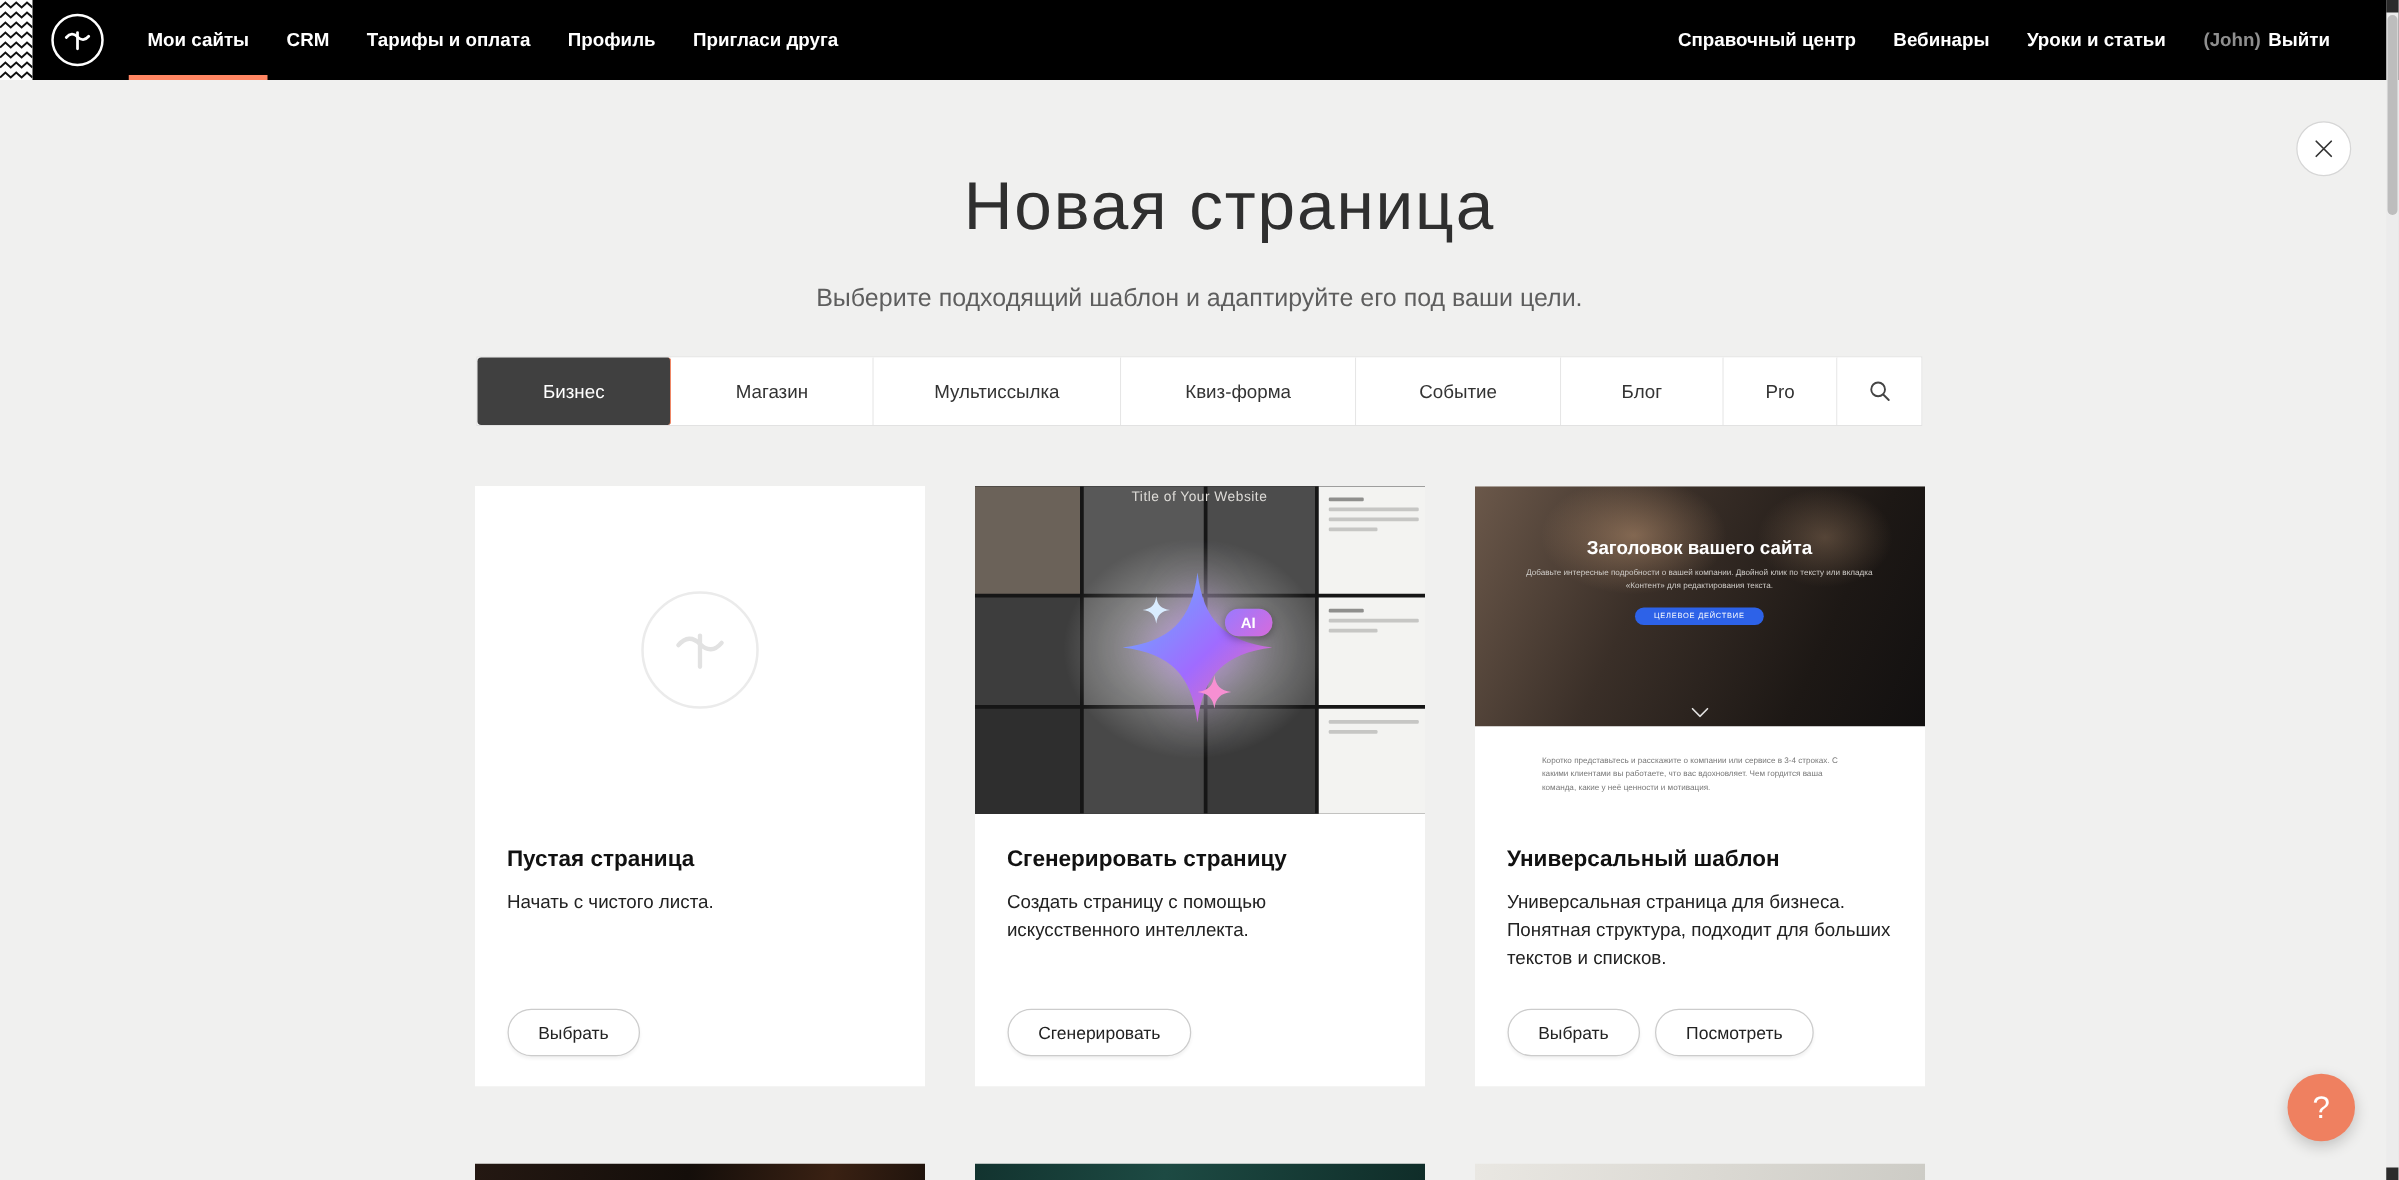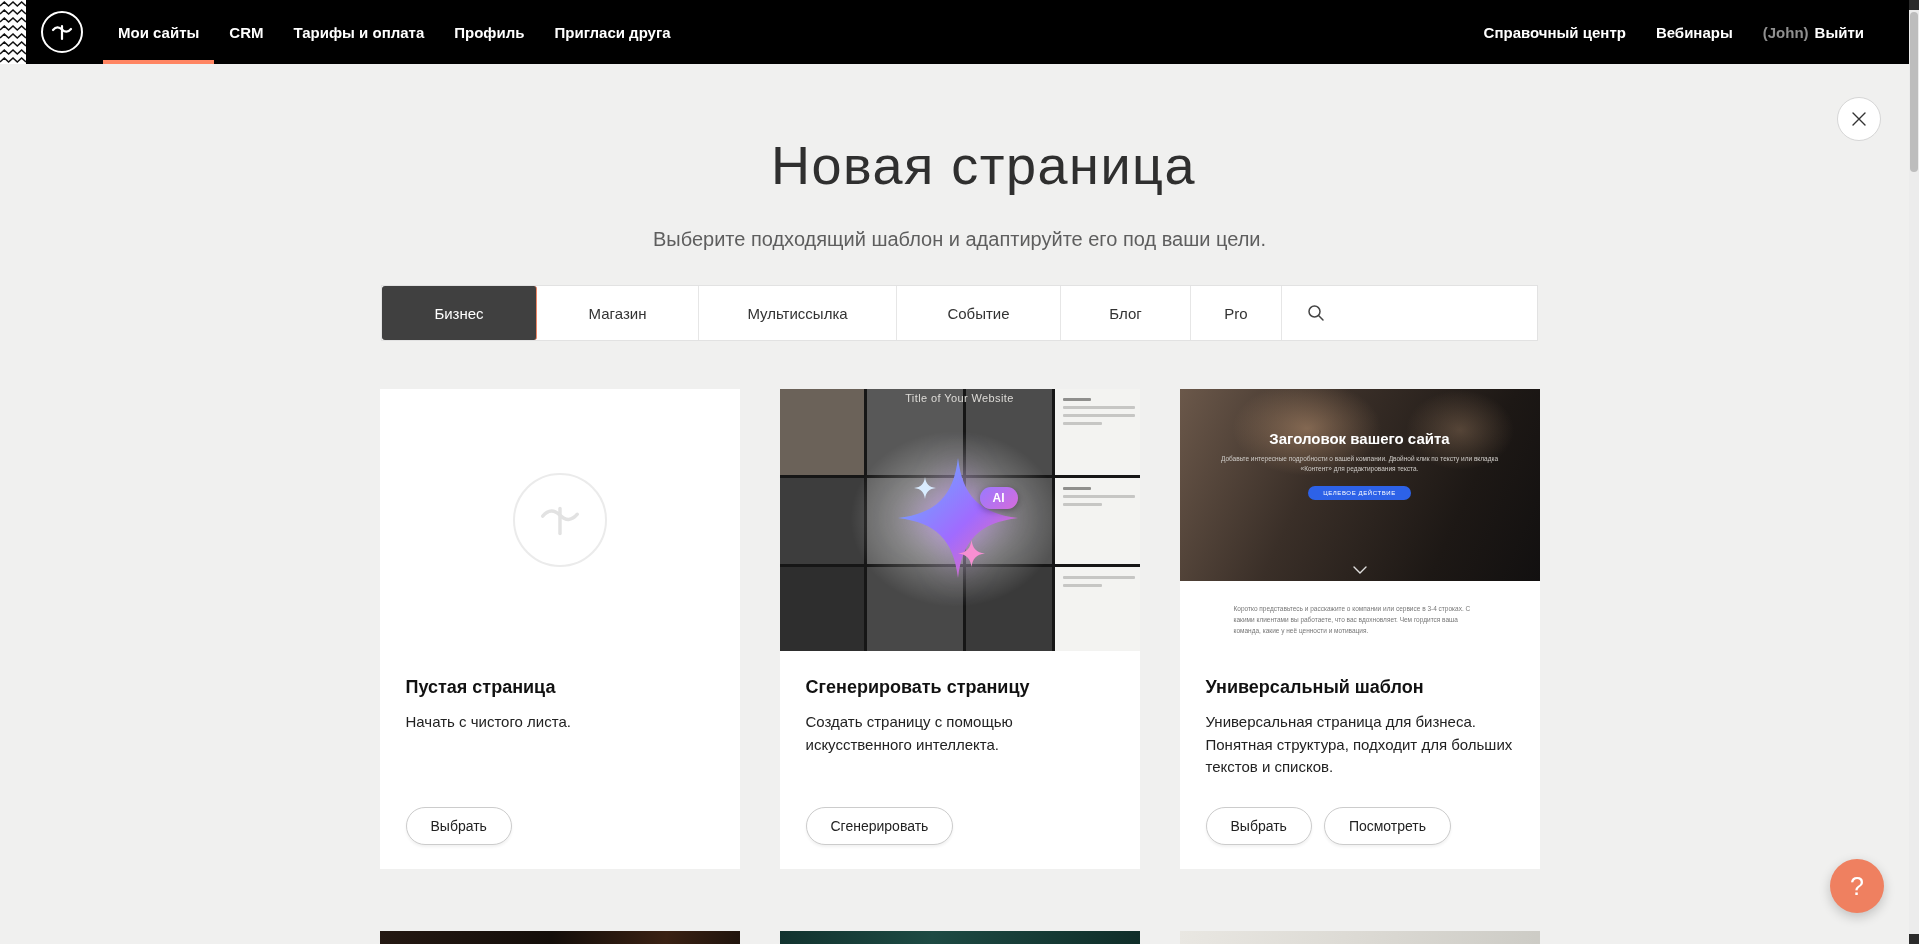--- a/index.html
+++ b/index.html
@@ -146,40 +146,42 @@
     <nav class="nav-left">
       <a class="nav-item active">Мои сайты</a>
       <a class="nav-item">CRM</a>
       <a class="nav-item">Тарифы и оплата</a>
       <a class="nav-item">Профиль</a>
       <a class="nav-item">Пригласи друга</a>
     </nav>
     <nav class="nav-right">
       <a class="nav-item">Справочный центр</a>
       <a class="nav-item">Вебинары</a>
+      <a class="nav-item">Уроки и статьи</a>
       <a class="nav-item">
         <span class="logout-prefix">(John)</span>
         <span>Выйти</span>
       </a>
     </nav>
   </header>
 
   <button class="close-btn">
     <svg width="16" height="16" viewBox="0 0 16 16">
       <path d="M2 2 L14 14 M14 2 L2 14" stroke="#333" stroke-width="1.4" stroke-linecap="round"></path>
     </svg>
   </button>
 
   <h1 class="page-title">Новая страница</h1>
   <p class="page-subtitle">Выберите подходящий шаблон и адаптируйте его под ваши цели.</p>
 
   <div class="tabs">
     <button class="tab active" style="width:155px">Бизнес</button>
     <button class="tab" style="width:162px">Магазин</button>
     <button class="tab" style="width:198px">Мультиссылка</button>
+    <button class="tab" style="width:188px">Квиз-форма</button>
     <button class="tab" style="width:164px">Событие</button>
     <button class="tab" style="width:130px">Блог</button>
     <button class="tab" style="width:91px">Pro</button>
     <button class="tab" style="width:67px">
       <svg width="18" height="18" viewBox="0 0 18 18">
         <circle cx="7.5" cy="7.5" r="5.5" stroke="#444" stroke-width="1.5" fill="none"></circle>
         <path d="M11.8 11.8 L16 16" stroke="#444" stroke-width="1.5" stroke-linecap="round"></path>
       </svg>
     </button>
   </div>

